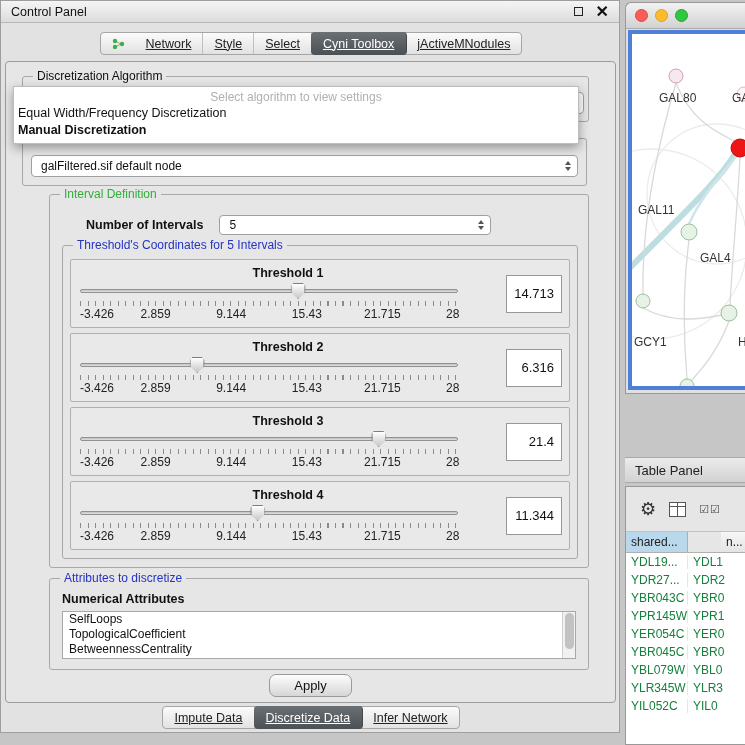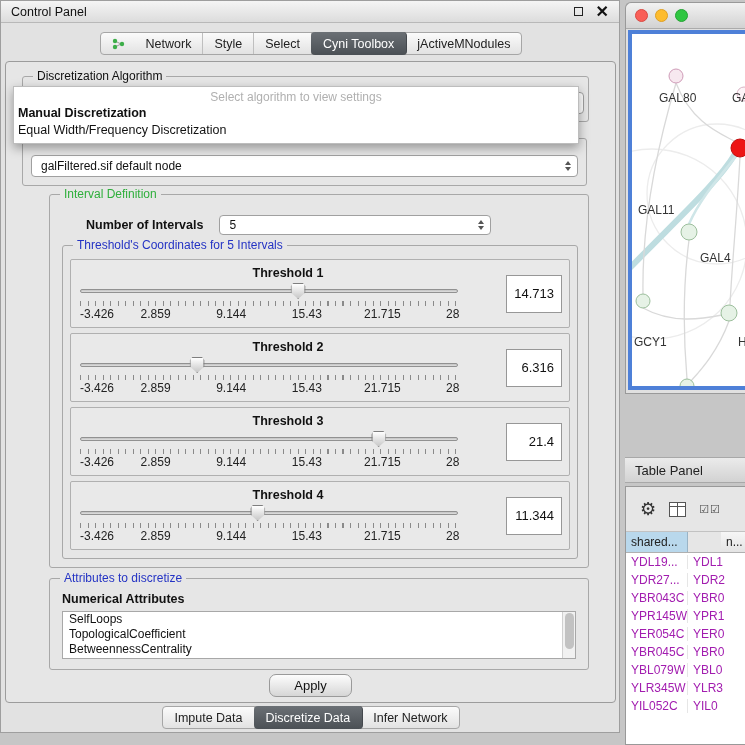--- a/index.html
+++ b/index.html
@@ -18,21 +18,21 @@
   .float-box { width:9px; height:9px; border:1.5px solid #222; display:inline-block; }
   .close-x { font-size:16px; font-weight:bold; color:#111; line-height:14px; }
 
   
   .tabstrip { position:absolute; left:0; width:620px; display:flex; justify-content:center; }
   .tabstrip.top { top:31px; }
   .tabstrip.bottom { top:705px; }
   .tabgroup { display:flex; align-items:stretch; height:23px;
     background:linear-gradient(#fbfbfb,#e2e2e2); border:1px solid #a6a6a6; border-radius:4px; }
   .tab { display:flex; align-items:center; gap:21px; padding:0 11px; font-size:12.5px;
-    color:#222; border-right:1px solid #bfbfbf; cursor:default; white-space:nowrap; }
+    color:#222; border-right:1px solid #bfbfbf; cursor:default; white-space:nowrap;text-decoration:underline; }
   .tab:last-child { border-right:none; }
   .tab.selected { background:linear-gradient(#6b7075,#4b5055); color:#fff;
     border-radius:4px; border-right-color:#44484d; margin:-1px; padding:0 12px; }
 
   
   .cp-content { position:absolute; left:4px; top:60px; width:611px; height:642px;
     background:#e6e6e6; border:1px solid #9c9c9c; border-radius:4px; }
 
   .groupbox { position:absolute; border:1px solid #a8a8a8; border-radius:3px; }
   .gb-title { position:absolute; top:-7px; left:10px; background:#e6e6e6;
@@ -138,21 +138,21 @@
     background:#e6e6e6; border:1px solid #999; border-right:none; overflow:hidden; }
   .tw-toolbar { height:45px; display:flex; align-items:center; gap:13px; padding-left:14px;
     border-bottom:1px solid #c2c2c2; }
   .gear { font-size:18px; color:#333; line-height:18px; }
   .checks { font-size:11px; color:#444; letter-spacing:1px; }
   .tw-header { display:flex; height:21px; border-bottom:1px solid #b0b0b0; font-size:12px; color:#222;gap:33px; }
   .tw-h1 { width:62px; background:#b9d8ec; border-right:1px solid #9ab4c6;
     display:flex; align-items:center; padding-left:5px; }
   .tw-h2 { flex:1; background:linear-gradient(#f6f6f6,#e4e4e4); display:flex; align-items:center; padding-left:5px; }
   .tw-body { background:#fff; height:193px; }
-  .tw-row { display:flex; height:18px; font-size:12px; color:#a21caf; align-items:center; }
+  .tw-row { display:flex; height:18px; font-size:12px; color:#15803d; align-items:center; }
   .tw-row .c1 { width:62px; padding-left:5px; border-right:1px solid #e6e6e6; overflow:hidden; white-space:nowrap; }
   .tw-row .c2 { flex:1; padding-left:5px; overflow:hidden; white-space:nowrap; }
 </style>
 </head>
 <body>
 
 <div class="root">
 
   <section class="control-panel">
     <header class="cp-titlebar">
@@ -197,22 +197,22 @@
         <div class="combo algo-combo">
           <span class="combo-arrows">
             <span class="arr-up"></span>
               <span class="arr-dn"></span>
           </span>
         </div>
       </div>
 
       <div class="dropdown-overlay">
         <div class="dd-placeholder">Select algorithm to view settings</div>
+        <div class="dd-item">Equal Width/Frequency Discretization</div>
         <div class="dd-item bold">Manual Discretization</div>
-        <div class="dd-item">Equal Width/Frequency Discretization</div>
       </div>
 
       <div class="groupbox tabledata-group">
         <span class="gb-title">Table Data</span>
         <div class="combo tabledata-combo">
           <span>galFiltered.sif default node</span>
           <span class="combo-arrows">
             <span class="arr-up"></span>
               <span class="arr-dn"></span>
           </span>

